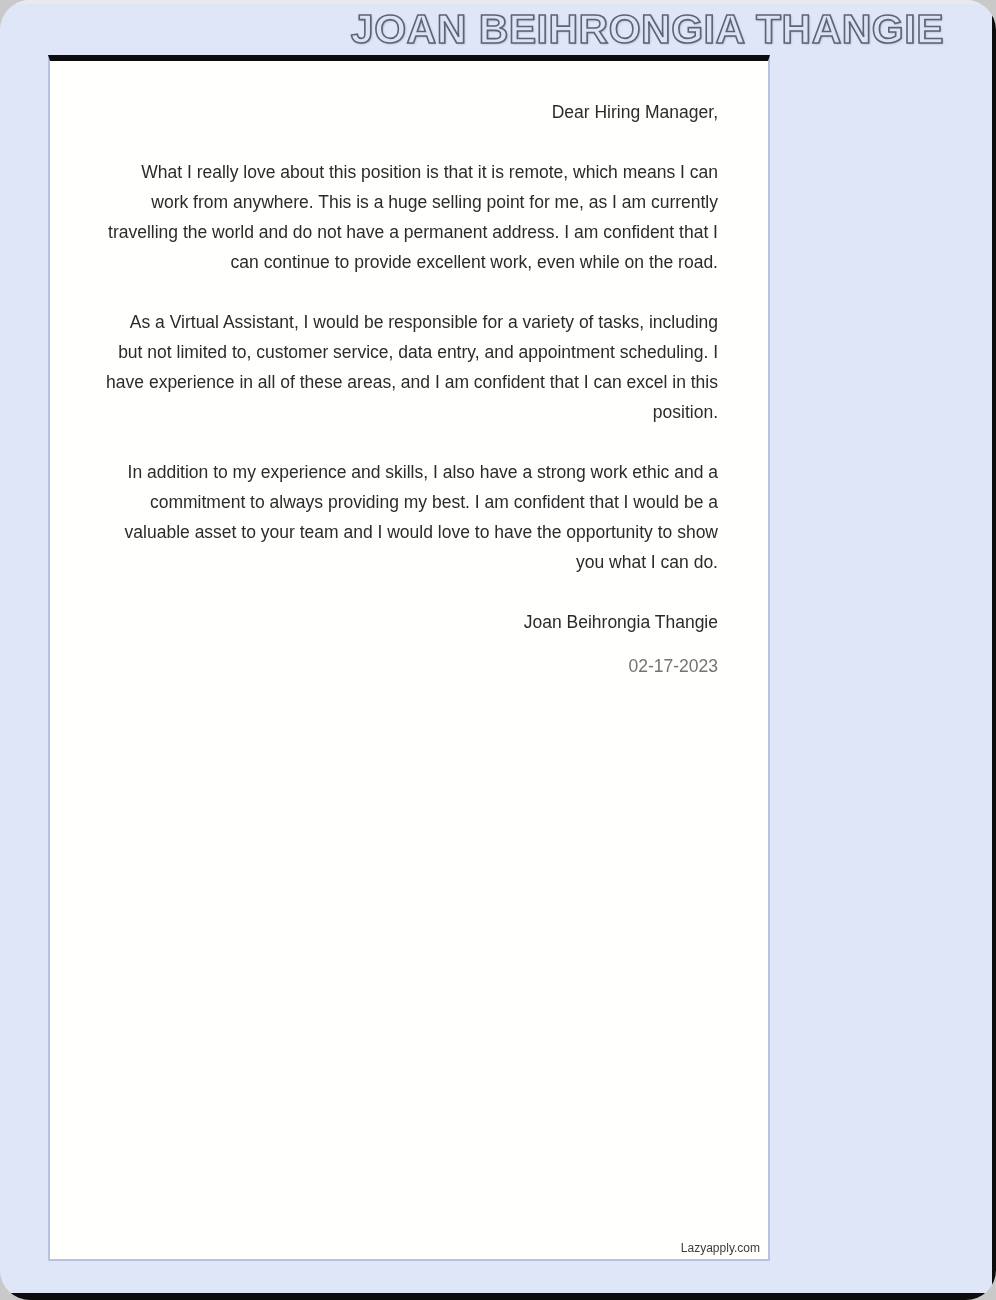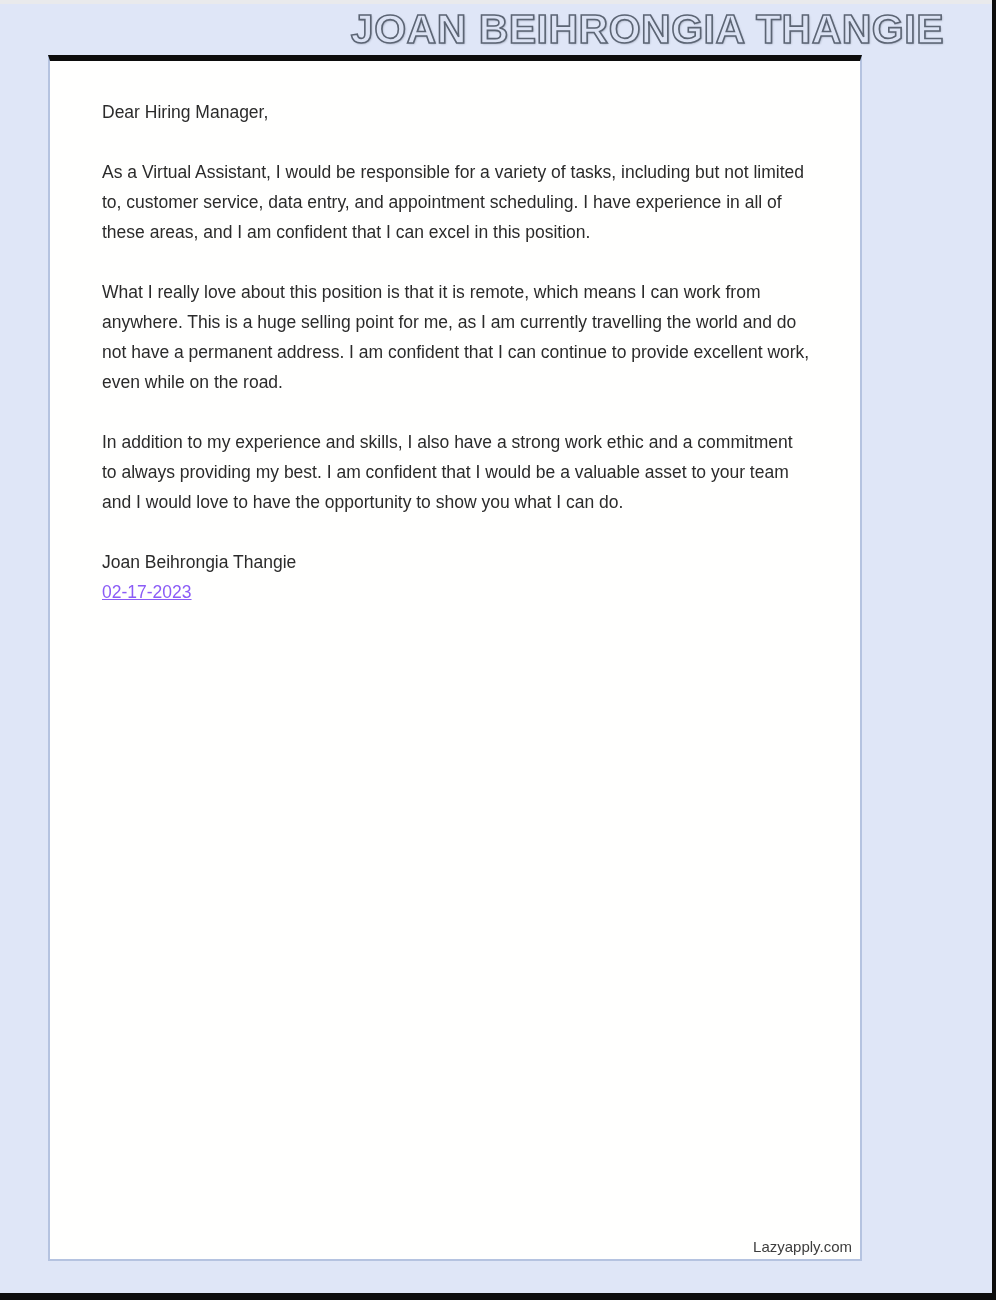--- a/index.html
+++ b/index.html
@@ -3,20 +3,21 @@
 <meta charset="utf-8">
 <style>
   html, body { margin: 0; padding: 0; background: #c9c9c9; }
   .screen {
     position: relative;
     width: 996px;
     height: 1300px;
     background: #dfe6f7;
     overflow: hidden;
     font-family: "Liberation Sans", sans-serif;
+    border-radius: 30px;
   }
   .edge-top {
     position: absolute; top: 0; left: 0;
     width: 100%; height: 4px;
     background: #e9eaec;
   }
   .edge-right {
     position: absolute; top: 0; right: 0;
     width: 4px; height: 100%;
     background: #0d0d0d;
@@ -35,64 +36,64 @@
     font-weight: 700;
     letter-spacing: 0.5px;
     white-space: nowrap;
     color: #dce3f4;
     -webkit-text-stroke: 1.6px #5c6574;
     text-shadow: 1px 1px 2px rgba(70,80,100,0.45);
   }
   .page {
     position: absolute;
     left: 48px; top: 55px;
-    width: 814px; height: 1206px;
+    width: 722px; height: 1206px;
     box-sizing: border-box;
     background: #fffffe;
     border-top: 6px solid #0c0c0c;
     border-left: 2px solid #b5c3e0;
     border-right: 2px solid #b5c3e0;
     border-bottom: 2px solid #b5c3e0;
+    text-align: right;
   }
   .content {
     padding: 36px 50px 0 52px;
     font-size: 17.5px;
     line-height: 30px;
     color: #2b2b2b;
   }
   .content p { margin: 30px 0 0 0; }
   .content p.first { margin-top: 0; }
   .content p.date {
-    margin-top: 0;
-    color: #8b5cf6;
-    text-decoration: underline;
+    margin-top: 14px;
+    color: #737373;
   }
   .watermark {
     position: absolute;
     right: 8px; bottom: 4px;
-    font-size: 15px;
+    font-size: 12px;
     color: #3d3d3d;
   }
 </style>
 </head>
 <body>
 
 <div class="screen">
 
   <div class="edge-top"></div>
   <div class="edge-right"></div>
   <div class="edge-bottom"></div>
 
   <div class="header-name">JOAN BEIHRONGIA THANGIE</div>
 
   <div class="page">
     <div class="content">
       <p class="first">Dear Hiring Manager,</p>
+      <p>What I really love about this position is that it is remote, which means I can work from anywhere. This is a huge selling point for me, as I am currently travelling the world and do not have a permanent address. I am confident that I can continue to provide excellent work, even while on the road.</p>
       <p>As a Virtual Assistant, I would be responsible for a variety of tasks, including but not limited to, customer service, data entry, and appointment scheduling. I have experience in all of these areas, and I am confident that I can excel in this position.</p>
-      <p>What I really love about this position is that it is remote, which means I can work from anywhere. This is a huge selling point for me, as I am currently travelling the world and do not have a permanent address. I am confident that I can continue to provide excellent work, even while on the road.</p>
       <p>In addition to my experience and skills, I also have a strong work ethic and a commitment to always providing my best. I am confident that I would be a valuable asset to your team and I would love to have the opportunity to show you what I can do.</p>
       <p>Joan Beihrongia Thangie</p>
       <p class="date">02-17-2023</p>
     </div>
 
     <div class="watermark">Lazyapply.com</div>
   </div>
 
 </div>
 

